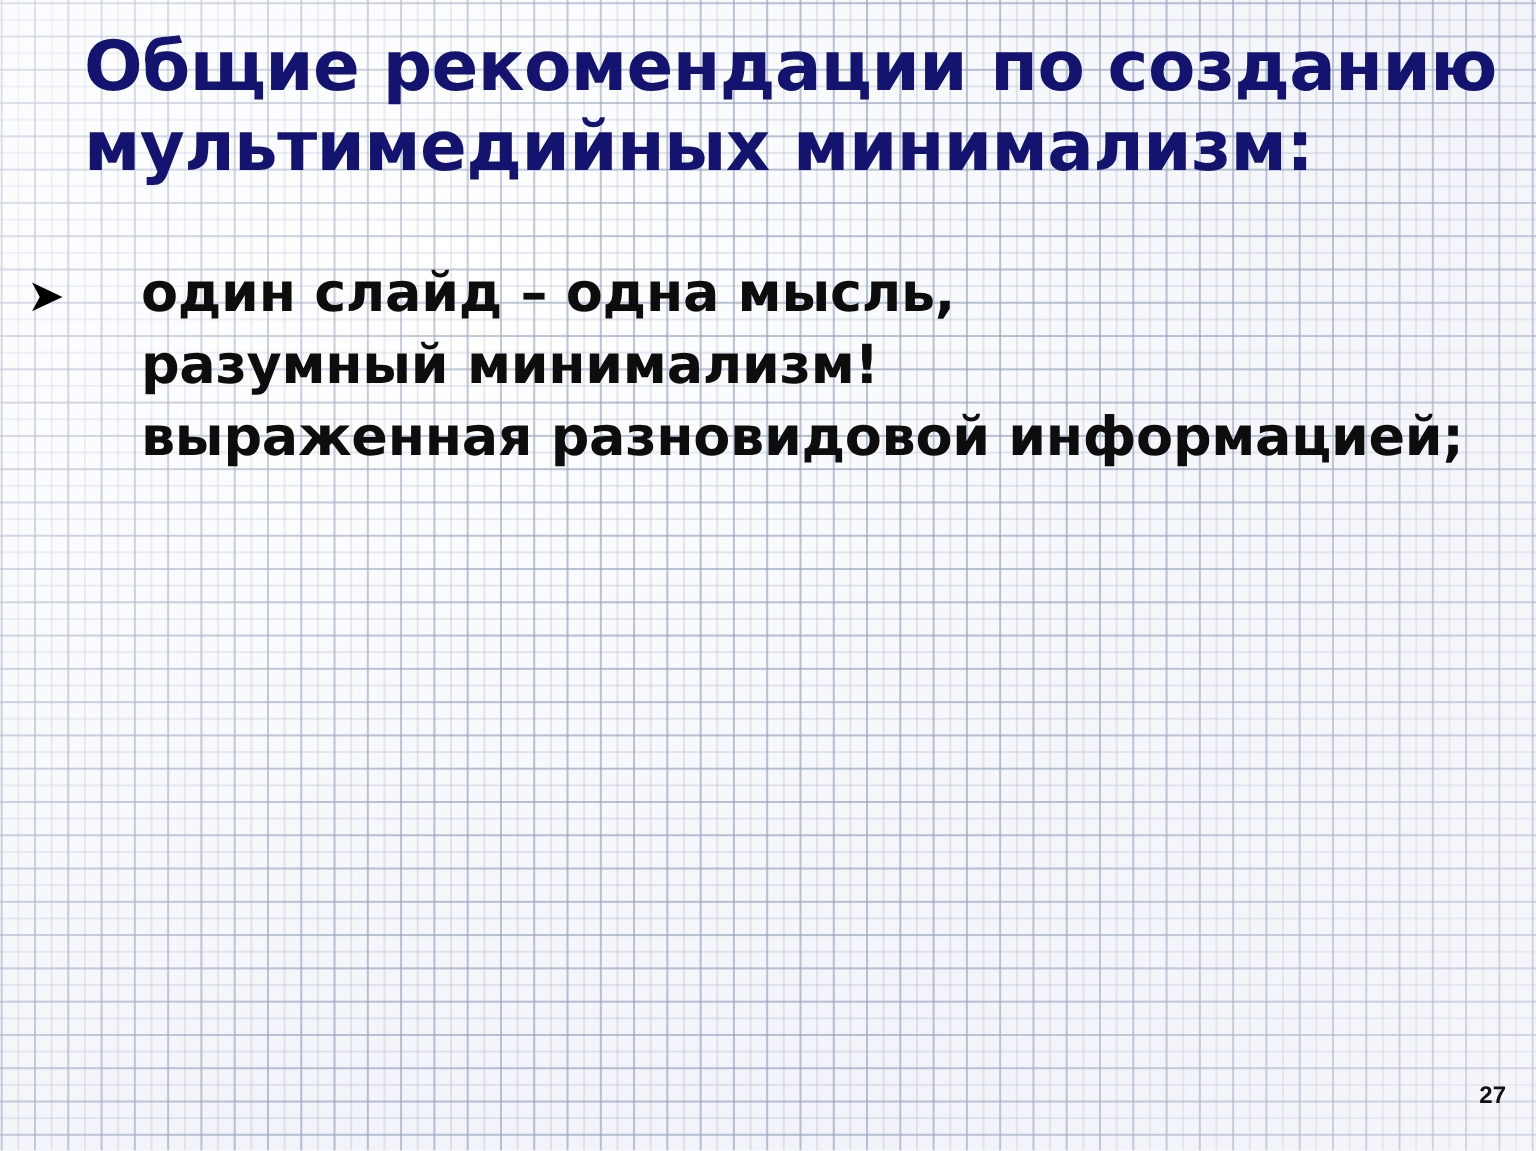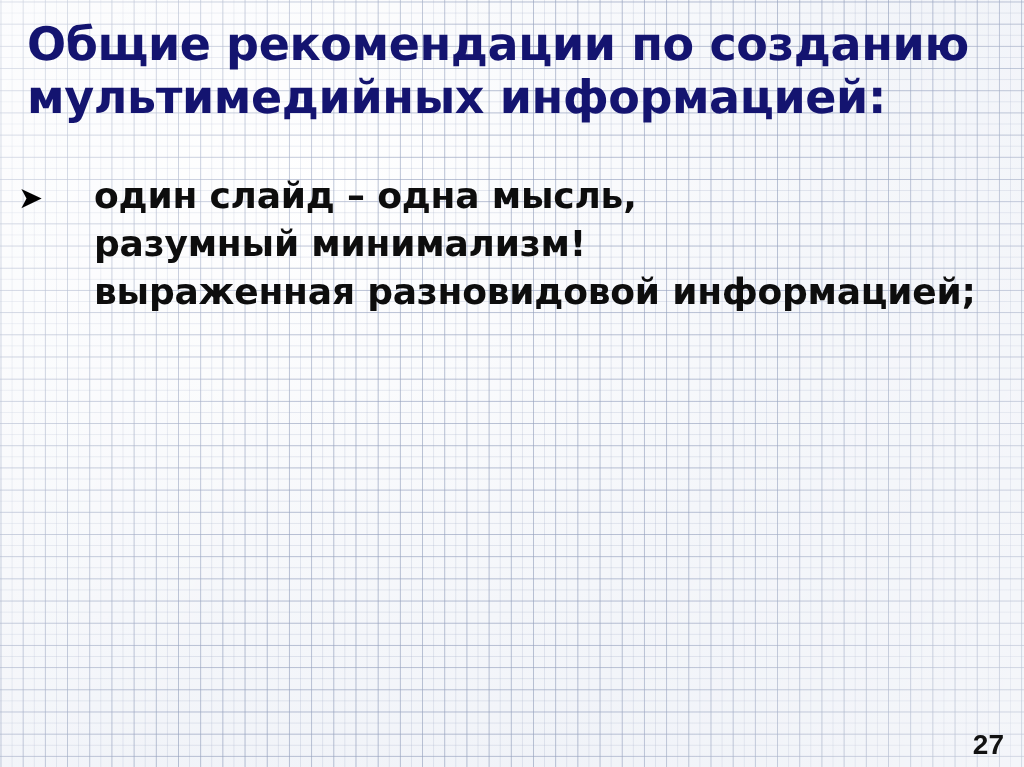--- a/index.html
+++ b/index.html
@@ -40,21 +40,21 @@
     pointer-events: none;
     background:
       linear-gradient(115deg, rgba(255,255,255,0.55) 0%, rgba(255,255,255,0.0) 38%,
                               rgba(255,255,255,0.0) 66%, rgba(255,255,255,0.42) 100%);
     mix-blend-mode: screen;
   }
 
   
   #title-block {
     position: absolute;
-    left: 27px;
+    left: 56px;
     top: 18px;
     width: 944px;
   }
   .title-line {
     color: #141470;
     font-family: "DejaVu Sans", "Liberation Sans", sans-serif;
     font-weight: bold;
     font-size: 46px;
     line-height: 53px;
     letter-spacing: -0.4px;
@@ -94,38 +94,38 @@
     letter-spacing: -0.2px;
     white-space: nowrap;
     padding-left: 36px;
   }
   .body-line.first { text-indent: 0; }
 
   
   #page-number {
     position: absolute;
     right: 20px;
-    bottom: 10px;
+    bottom: 24px;
     color: #111111;
     font-family: "Liberation Sans", sans-serif;
     font-weight: bold;
-    font-size: 28px;
+    font-size: 16px;
     line-height: 24px;
   }
 </style>
 </head>
 <body>
 
 <div id="slide">
 
   <div id="paper-sheen"></div>
 
   <div id="title-block">
     <div class="title-line">Общие рекомендации по созданию</div>
-    <div class="title-line">мультимедийных информацией:</div>
+    <div class="title-line">мультимедийных минимализм:</div>
   </div>
 
   <div id="body-block">
     <div class="bullet-row">
       <span id="bullet-arrow-icon">➤</span>
       <div id="bullet-text">
         <div class="body-line first">один слайд – одна мысль,</div>
         <div class="body-line">разумный минимализм!</div>
         <div class="body-line">выраженная разновидовой информацией;</div>
       </div>

